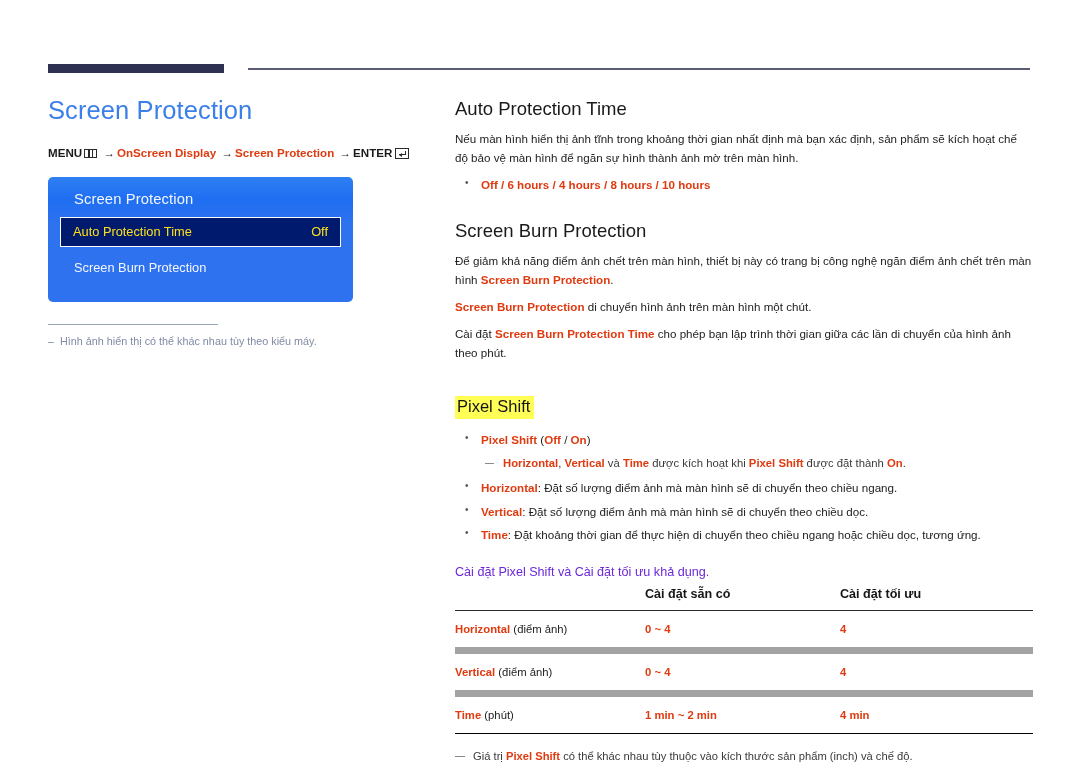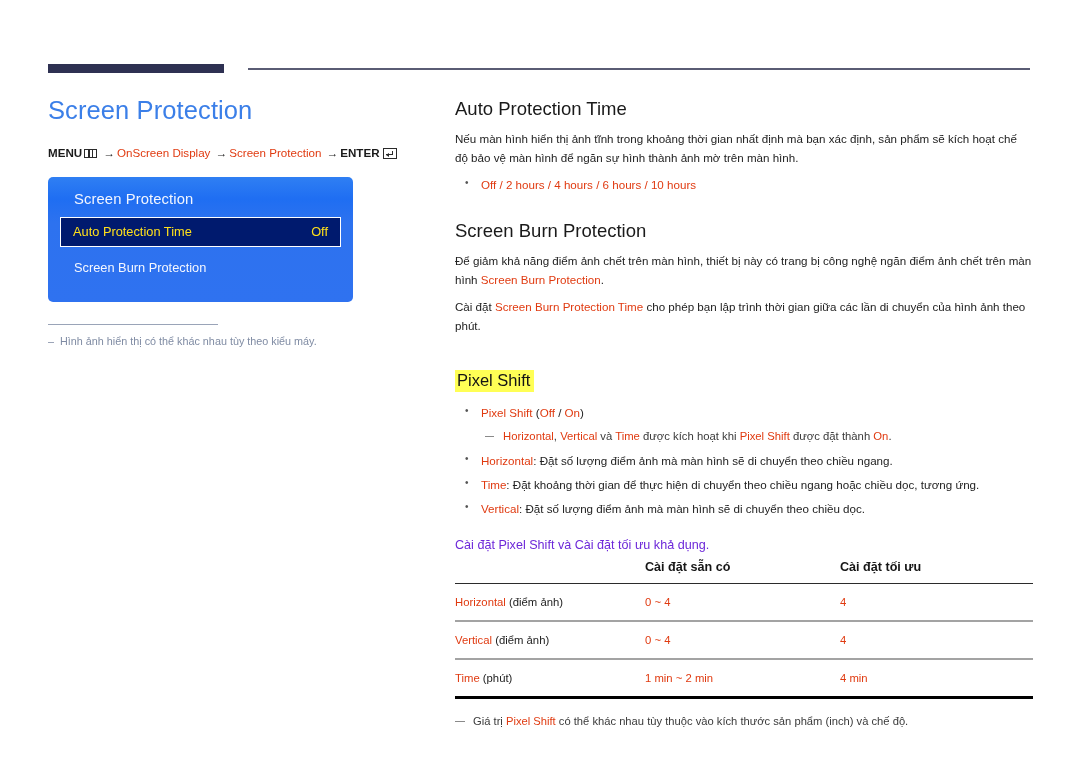--- a/index.html
+++ b/index.html
@@ -139,21 +139,21 @@
     background: #ffff55;
     padding: 1px 4px 2px 2px;
     margin: 26px 0 10px 0;
     line-height: 1.2;
   }
 
   p.body {
     font-size: 11.6px; color: #222222; line-height: 1.62;
     margin: 0 0 8px 0;
   }
-  .red { color: #e03a10; font-weight: normal; }
+  .red { color: #e03a10; font-weight: bold; }
   .bk { color: #222; }
 
   ul.bl { list-style: none; margin: 2px 0 4px 0; padding: 0; }
   ul.bl > li {
     font-size: 11.6px; color: #222; line-height: 1.6;
     padding-left: 26px; position: relative; margin-bottom: 5px;
   }
   ul.bl > li::before {
     content: "•"; position: absolute; left: 10px; top: -1px;
     color: #555; font-size: 10px;
@@ -173,23 +173,23 @@
     width: 100%; border-collapse: collapse; margin-top: 2px;
   }
   table.spec th {
     text-align: left; font-size: 12.6px; color: #161616; font-weight: bold;
     padding: 4px 0 9px 0;
     margin-top: 14px;
   }
   table.spec thead tr { border-bottom: 1.7px solid #2b2b2b; }
   table.spec td {
     font-size: 11.3px; padding: 12px 0 12px 0;
-    border-bottom: 2px solid #a3a3a3; vertical-align: top;
-  }
-  table.spec tbody tr:last-child td { border-bottom: 3px solid #000000; }
+    border-bottom: 7px solid #a3a3a3; vertical-align: top;
+  }
+  table.spec tbody tr:last-child td { border-bottom: 1px solid #000000; }
   .col1 { width: 190px; }
   .col2 { width: 195px; }
 
   .foot { margin-top: 14px; }
   .foot .item {
     font-size: 11.2px; color: #3a3a3a; line-height: 1.55;
     padding-left: 18px; position: relative; margin-bottom: 7px;
   }
   .foot .item::before {
     content: ""; position: absolute; left: 0; top: 8px;
@@ -240,30 +240,33 @@
     </div>
   </div>
 
   <div class="right-col">
 
     <h2 class="h2">Auto Protection Time</h2>
     <p class="body">Nếu màn hình hiển thị ảnh tĩnh trong khoảng thời gian nhất định mà bạn xác định, sản phẩm sẽ kích hoạt chế độ bảo vệ màn hình để ngăn sự hình thành ảnh mờ trên màn hình.</p>
 
     <ul class="bl">
       <li>
-        <span class="red">Off / 2 hours / 4 hours / 6 hours / 10 hours</span>
+        <span class="red">Off / 6 hours / 4 hours / 8 hours / 10 hours</span>
       </li>
     </ul>
 
     <h2 class="h2 sb">Screen Burn Protection</h2>
 
     <p class="body">
       <span>Để giảm khả năng điểm ảnh chết trên màn hình, thiết bị này có trang bị công nghệ ngăn điểm ảnh chết trên màn hình </span><span class="red">Screen Burn Protection</span><span>.</span>
     </p>
 
+    <p class="body">
+      <span class="red">Screen Burn Protection</span><span> di chuyển hình ảnh trên màn hình một chút.</span>
+    </p>
 
     <p class="body">
       <span>Cài đặt </span><span class="red">Screen Burn Protection Time</span><span> cho phép bạn lập trình thời gian giữa các lần di chuyển của hình ảnh theo phút.</span>
     </p>
 
     <div class="h3-hl">Pixel Shift</div>
 
 
     <ul class="bl">
       <li>
@@ -273,24 +276,24 @@
 
     <div class="subnote">
       <span class="red">Horizontal</span><span>, </span><span class="red">Vertical</span><span> và </span><span class="red">Time</span><span> được kích hoạt khi </span><span class="red">Pixel Shift</span><span> được đặt thành </span><span class="red">On</span><span>.</span>
     </div>
 
     <ul class="bl">
       <li>
         <span class="red">Horizontal</span><span>: Đặt số lượng điểm ảnh mà màn hình sẽ di chuyển theo chiều ngang.</span>
       </li>
       <li>
+        <span class="red">Vertical</span><span>: Đặt số lượng điểm ảnh mà màn hình sẽ di chuyển theo chiều dọc.</span>
+      </li>
+      <li>
         <span class="red">Time</span><span>: Đặt khoảng thời gian để thực hiện di chuyển theo chiều ngang hoặc chiều dọc, tương ứng.</span>
-      </li>
-      <li>
-        <span class="red">Vertical</span><span>: Đặt số lượng điểm ảnh mà màn hình sẽ di chuyển theo chiều dọc.</span>
       </li>
     </ul>
 
     <div class="tbl-lead">Cài đặt Pixel Shift và Cài đặt tối ưu khả dụng.</div>
 
     <table class="spec">
       <thead>
         <tr>
           <th class="col1"></th>
           <th class="col2">Cài đặt sẵn có</th>

